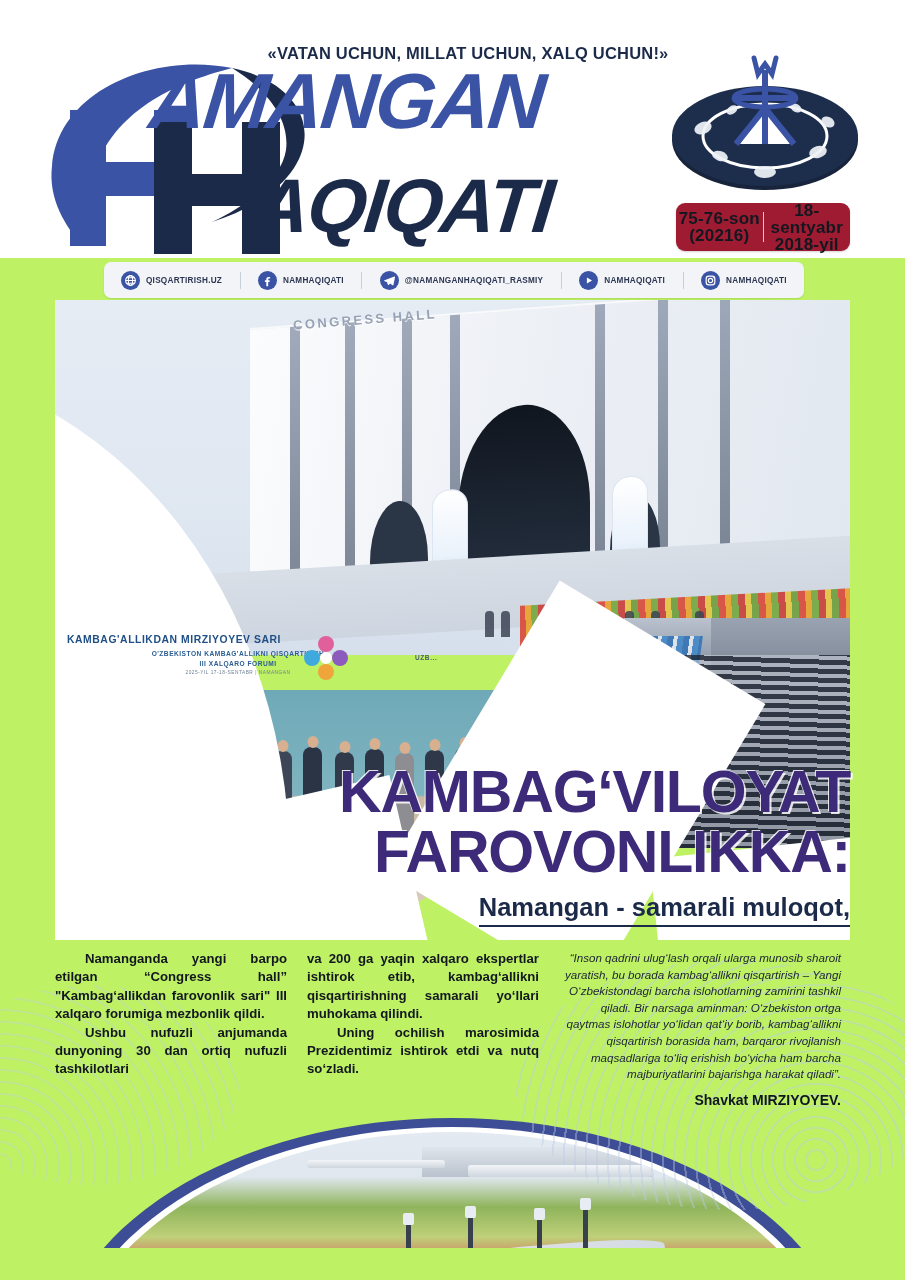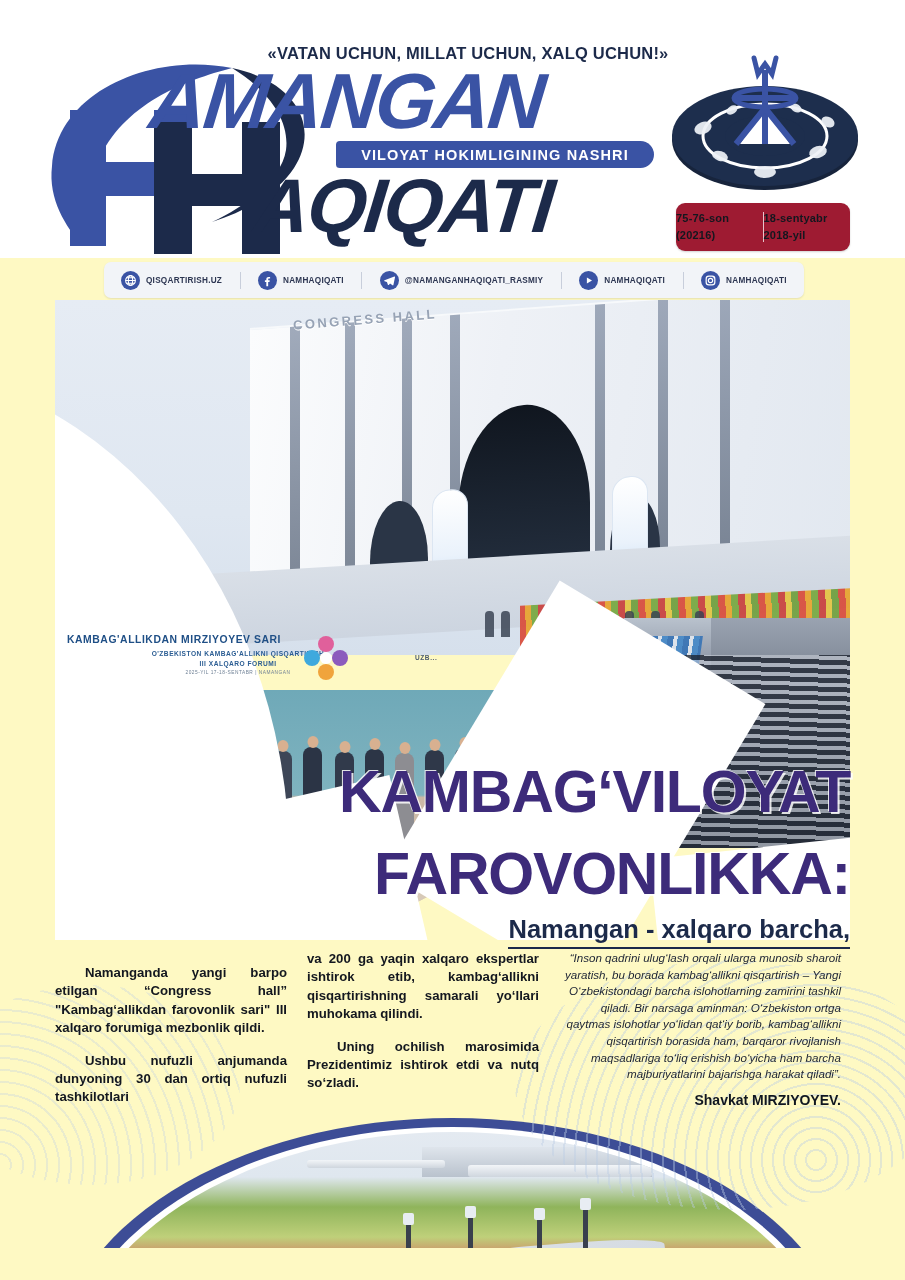--- a/index.html
+++ b/index.html
@@ -1,20 +1,20 @@
 <!DOCTYPE html>
 <html><head>
 <meta charset="utf-8">
 <style>
   html,body{margin:0;padding:0;background:#ffffff;}
   body{width:905px;height:1280px;position:relative;overflow:hidden;
        font-family:"Liberation Sans",sans-serif;color:#111;}
 
   
-  #page{position:absolute;inset:0;width:905px;height:1280px;background:#fef9c3;overflow:hidden;}
+  #page{position:absolute;inset:0;width:905px;height:1280px;background:#bef264;overflow:hidden;}
 
   
   #masthead{position:absolute;left:0;top:0;width:905px;height:258px;background:#fff;}
 
   .slogan{position:absolute;left:258px;top:44px;width:420px;text-align:center;
           font-size:16.5px;font-weight:bold;color:#1c2a4a;letter-spacing:.2px;
           font-family:"Liberation Sans",sans-serif;white-space:nowrap;}
 
   
   #logo-mark{position:absolute;left:36px;top:50px;width:330px;height:205px;}
@@ -32,21 +32,21 @@
   .pub-band span{color:#fff;font-size:14.5px;font-weight:bold;letter-spacing:1.1px;
         font-family:"Liberation Sans",sans-serif;white-space:nowrap;}
 
   
   #emblem{position:absolute;left:668px;top:48px;width:195px;height:155px;}
 
   
   #issue-badge{position:absolute;left:676px;top:203px;width:174px;height:48px;
         background:#9e1b32;border-radius:9px;display:flex;align-items:center;
         color:#fff;box-shadow:0 1px 2px rgba(0,0,0,.18);}
-  #issue-badge .col{flex:1;font-size:11px;font-weight:bold;
+  #issue-badge .col{flex:1;text-align:center;font-size:17px;font-weight:bold;
         line-height:17px;font-family:"Liberation Sans",sans-serif;letter-spacing:.2px;}
   #issue-badge .sep{width:1px;height:30px;background:rgba(255,255,255,.75);}
 
   
   #social-bar{position:absolute;left:104px;top:262px;width:700px;height:36px;
         background:#f2f4f8;border-radius:7px;display:flex;align-items:center;
         justify-content:space-between;padding:0 10px;box-sizing:border-box;
         box-shadow:0 1px 2px rgba(0,0,0,.10);}
   .social-item{display:flex;align-items:center;gap:6px;padding:0 7px;flex:0 0 auto;}
   .social-item .txt{font-size:8.2px;font-weight:bold;color:#2d3652;letter-spacing:.25px;
@@ -147,34 +147,34 @@
         transform:rotate(-13deg);z-index:9;}
   .wedge-c{position:absolute;left:600px;top:545px;width:260px;height:120px;background:#fff;
         transform:rotate(-6deg);z-index:9;}
 
   
   #headline{position:absolute;left:0;top:762px;width:905px;z-index:20;text-align:right;
         padding-right:55px;box-sizing:border-box;}
   .hl1,.hl2{font-size:59px;line-height:60px;font-weight:bold;color:#3d2b7a;
         letter-spacing:-1.2px;font-family:"Liberation Sans",sans-serif;
         text-shadow:2px 2px 0 rgba(255,255,255,.85),-1px -1px 0 rgba(255,255,255,.85);}
-  .hl2{margin-top:22px;}
+  .hl2{margin-top:0;}
   .sub-wrap{margin-top:9px;}
   .sub1,.sub2{font-size:25.5px;line-height:33px;font-weight:bold;color:#1c2a4a;
         font-family:"Liberation Sans",sans-serif;
         border-bottom:2.5px solid #1c2a4a;display:inline-block;padding-bottom:1px;}
   .sub2{margin-top:4px;}
 
   
   #article{position:absolute;left:55px;top:950px;width:795px;height:170px;z-index:20;
         display:flex;gap:20px;}
   .col{width:232px;font-size:13.2px;line-height:18.4px;font-weight:bold;color:#13171f;
         text-align:justify;font-family:"Liberation Sans",sans-serif;}
   .col p{margin:0;}
-  .col p.indent{text-indent:30px;margin-top:14px;}
+  .col p.indent{text-indent:30px;}
   .quote-col{width:282px;font-size:11.6px;line-height:16.6px;color:#1b2233;
         font-style:italic;text-align:right;font-family:"Liberation Sans",sans-serif;}
   .quote-author{margin-top:9px;font-style:normal;font-weight:bold;font-size:14px;
         color:#101620;text-align:right;font-family:"Liberation Sans",sans-serif;}
 
   
   #garden{position:absolute;left:55px;top:1118px;width:795px;height:130px;overflow:hidden;}
   .garden-arc{position:absolute;left:0;top:0;width:795px;height:250px;
         border-radius:50% 50% 0 0 / 100% 100% 0 0;overflow:hidden;
         background:#3d4d96;}
@@ -219,23 +219,20 @@
       <svg width="330" height="205" viewBox="0 0 330 205">
         <path d="M16 116 C22 40 118 2 196 18 C150 30 86 54 62 112 C46 150 42 176 46 196 C30 176 12 150 16 116 Z" fill="#3a53a4"></path>
         <path d="M196 18 C262 32 284 78 258 118 C244 140 214 160 176 172 C218 152 246 126 250 100 C254 70 232 40 196 18 Z" fill="#1c2a4a"></path>
         <path d="M34 60 L70 60 L70 112 L118 112 L118 60 L154 60 L154 196 L118 196 L118 146 L70 146 L70 196 L34 196 Z" fill="#3a53a4"></path>
         <path d="M118 72 L156 72 L156 124 L206 124 L206 72 L244 72 L244 204 L206 204 L206 156 L156 156 L156 204 L118 204 Z" fill="#1c2a4a"></path>
       </svg>
     </div>
 
     <div class="word-namangan">AMANGAN</div>
 
-    <div class="pub-band">
-      <span>VILOYAT HOKIMLIGINING NASHRI</span>
-    </div>
 
     <div class="word-haqiqati">AQIQATI</div>
 
     <div id="emblem">
       <svg width="195" height="155" viewBox="0 0 195 155">
         <ellipse cx="97" cy="92" rx="93" ry="50" fill="#17243c"></ellipse>
         <ellipse cx="97" cy="88" rx="93" ry="50" fill="#1d2e4d"></ellipse>
         <ellipse cx="97" cy="88" rx="62" ry="32" fill="none" stroke="#ffffff" stroke-width="3"></ellipse>
         <ellipse cx="97" cy="88" rx="40" ry="20" fill="#1d2e4d"></ellipse>
         <path d="M97 58 L122 96 L72 96 Z" fill="#ffffff"></path>
@@ -435,21 +432,21 @@
 
     <div class="wedge-a"></div>
     <div class="wedge-b"></div>
     <div class="wedge-c"></div>
   </div>
 
   <div id="headline">
     <div class="hl1">KAMBAG‘VILOYAT</div>
     <div class="hl2">FAROVONLIKKA:</div>
     <div class="sub-wrap">
-      <div class="sub1">Namangan - xalqaro barcha,</div><br>
+      <div class="sub1">Namangan - samarali muloqot,</div><br>
     </div>
   </div>
 
   <div id="article">
     <div class="col">
       <p class="indent">Namanganda yangi barpo etilgan “Congress hall” "Kambag‘allikdan farovonlik sari" III xalqaro forumiga mezbonlik qildi.</p>
       <p class="indent">Ushbu nufuzli anjumanda dunyoning 30 dan ortiq nufuzli tashkilotlari</p>
     </div>
     <div class="col">
       <p>va 200 ga yaqin xalqaro ekspertlar ishtirok etib, kambag‘allikni qisqartirishning samarali yo‘llari muhokama qilindi.</p>

